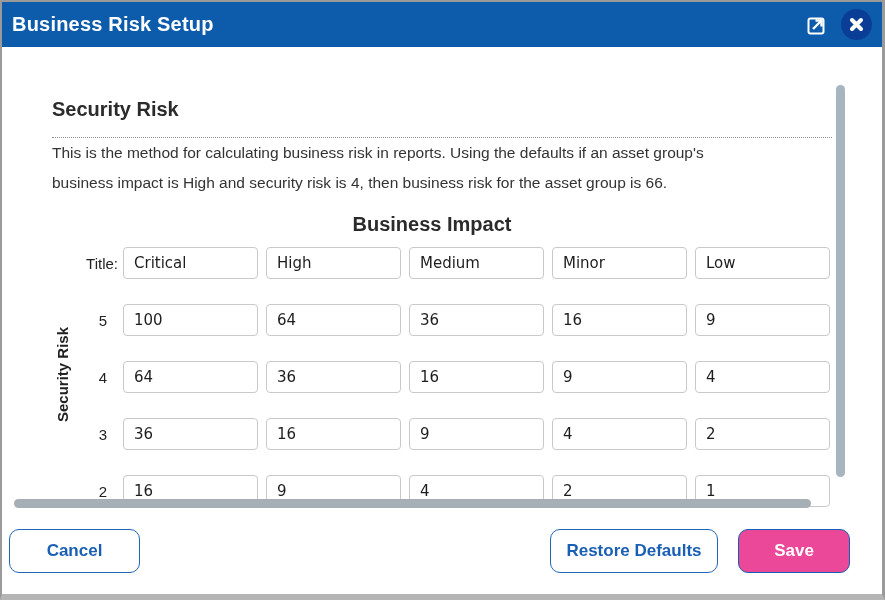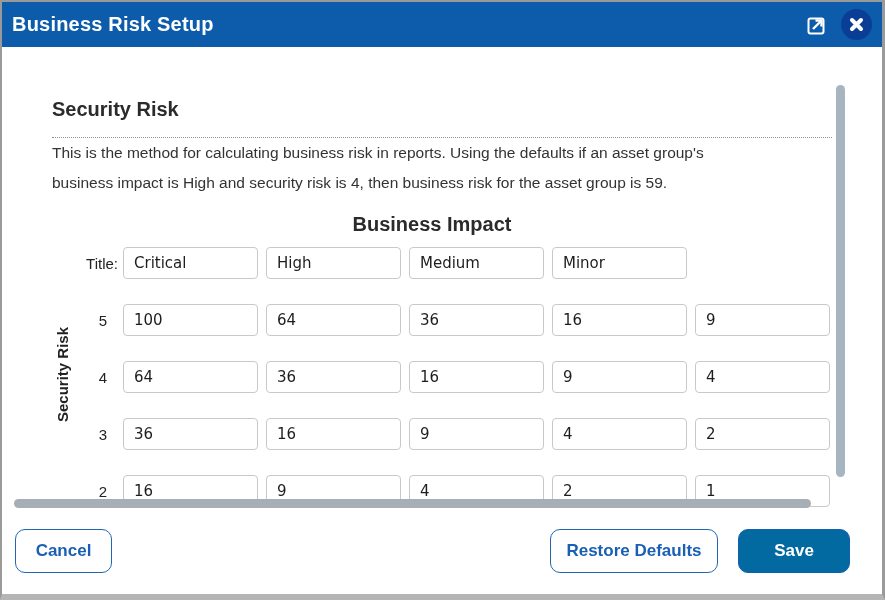--- a/index.html
+++ b/index.html
@@ -76,23 +76,23 @@
   
   .footer {
     position:absolute; left:0; right:0; bottom:0; height:76px; background:#fff;
   }
   .btn {
     position:absolute; top:11px; height:44px; border-radius:10px;
     font-family:"Liberation Sans", sans-serif; font-size:17px; font-weight:bold;
     display:flex; align-items:center; justify-content:center; cursor:pointer;
     border:1.5px solid #2166b5; background:#fff; color:#1a5fb4;
   }
-  .btn-cancel  { left:13px;  width:97px; }
+  .btn-cancel  { left:7px;  width:131px; }
   .btn-restore { left:548px; width:168px; }
-  .btn-save    { left:736px; width:112px; background:#0369a1; color:#fff; border-color:#1160b4; }
+  .btn-save    { left:736px; width:112px; background:#ec4899; color:#fff; border-color:#1160b4; }
 </style>
 </head>
 <body>
 
 <div class="dialog">
 
   <div class="titlebar">
     <span class="title">Business Risk Setup</span>
     <span class="tb-btn popout-btn">
       <svg width="24" height="24" viewBox="0 0 24 24">
@@ -108,34 +108,35 @@
     </span>
   </div>
 
   <div class="scroll-area">
 
     <div class="section-heading">Security Risk</div>
     <div class="dotted-sep"></div>
 
     <div class="description">
       <div>This is the method for calculating business risk in reports. Using the defaults if an asset group's</div>
-      <div>business impact is High and security risk is 4, then business risk for the asset group is 59.</div>
+      <div>business impact is High and security risk is 4, then business risk for the asset group is 66.</div>
     </div>
 
     <div class="impact-label">Business Impact</div>
 
     <div class="matrix-wrap">
       <div class="risk-axis-label">Security Risk</div>
 
       <div class="m-row">
         <span class="m-rowlabel">Title:</span>
         <input class="m-input" type="text" value="Critical" style="">
         <input class="m-input" type="text" value="High" style="">
         <input class="m-input" type="text" value="Medium" style="">
         <input class="m-input" type="text" value="Minor" style="">
+        <input class="m-input" type="text" value="Low" style="">
       </div>
 
       <div class="m-row">
         <span class="m-rowlabel num">5</span>
         <input class="m-input" type="text" value="100" style="">
         <input class="m-input" type="text" value="64" style="">
         <input class="m-input" type="text" value="36" style="">
         <input class="m-input" type="text" value="16" style="">
         <input class="m-input" type="text" value="9" style="">
       </div>

